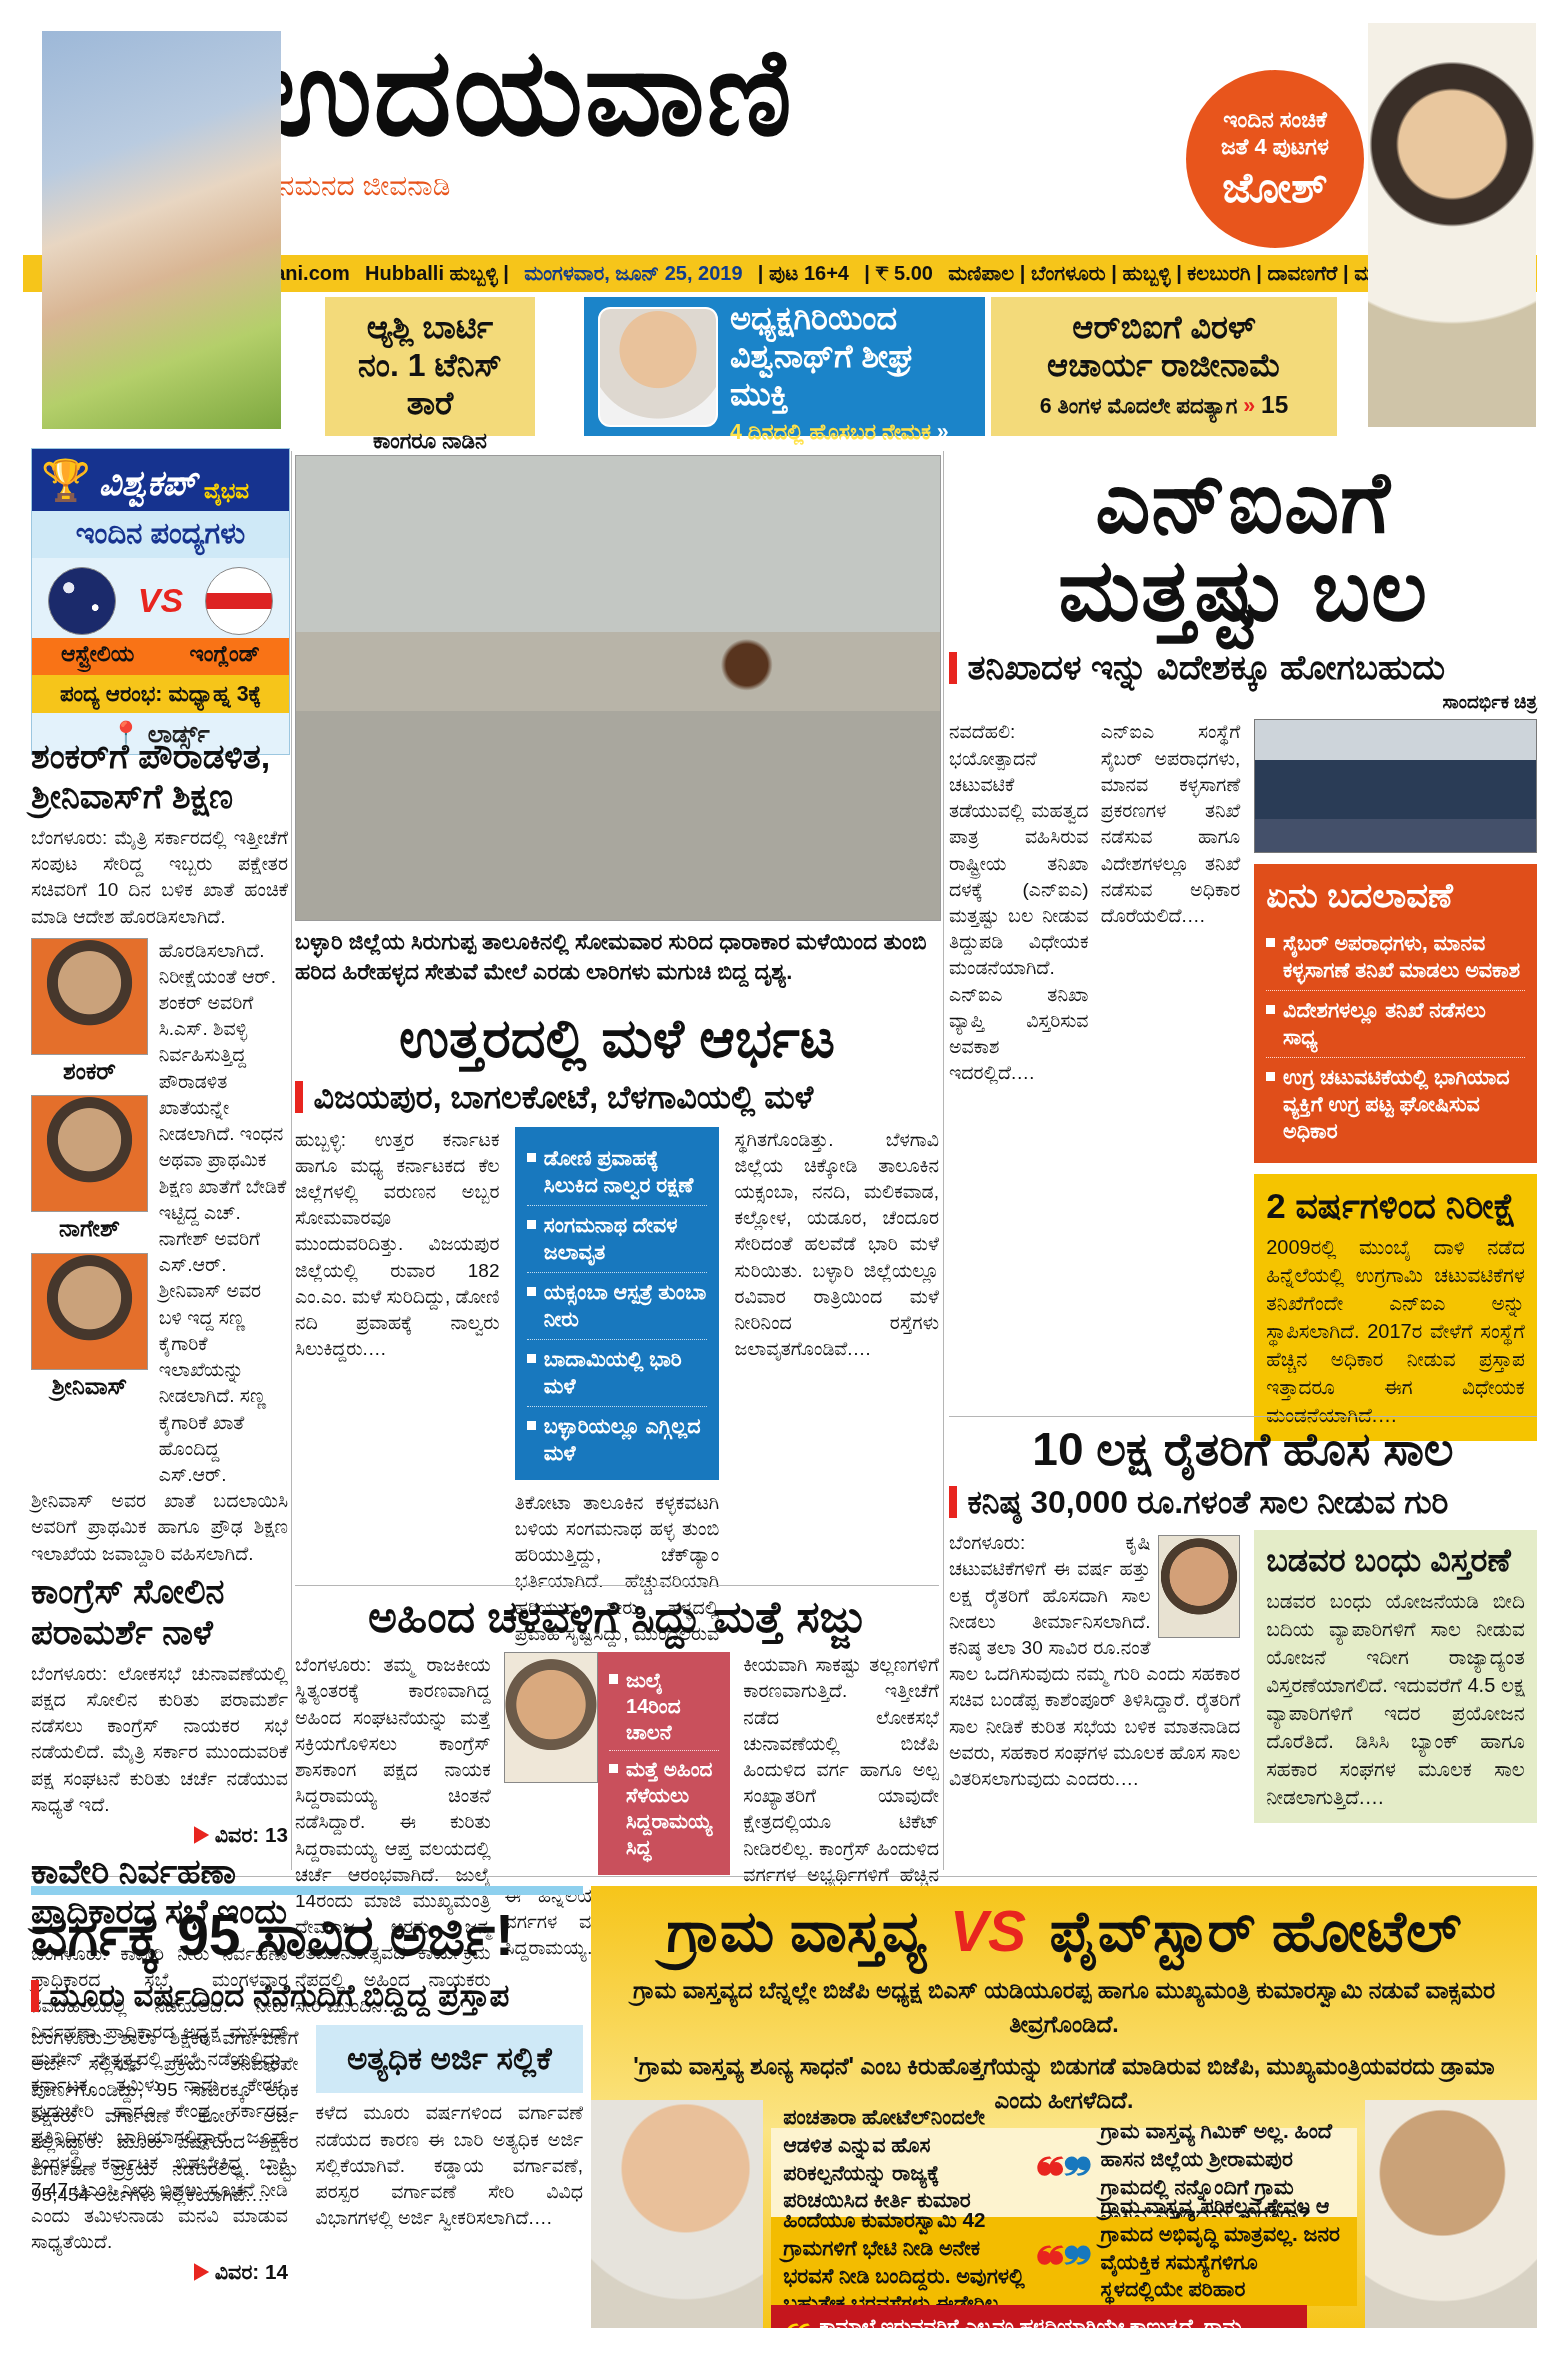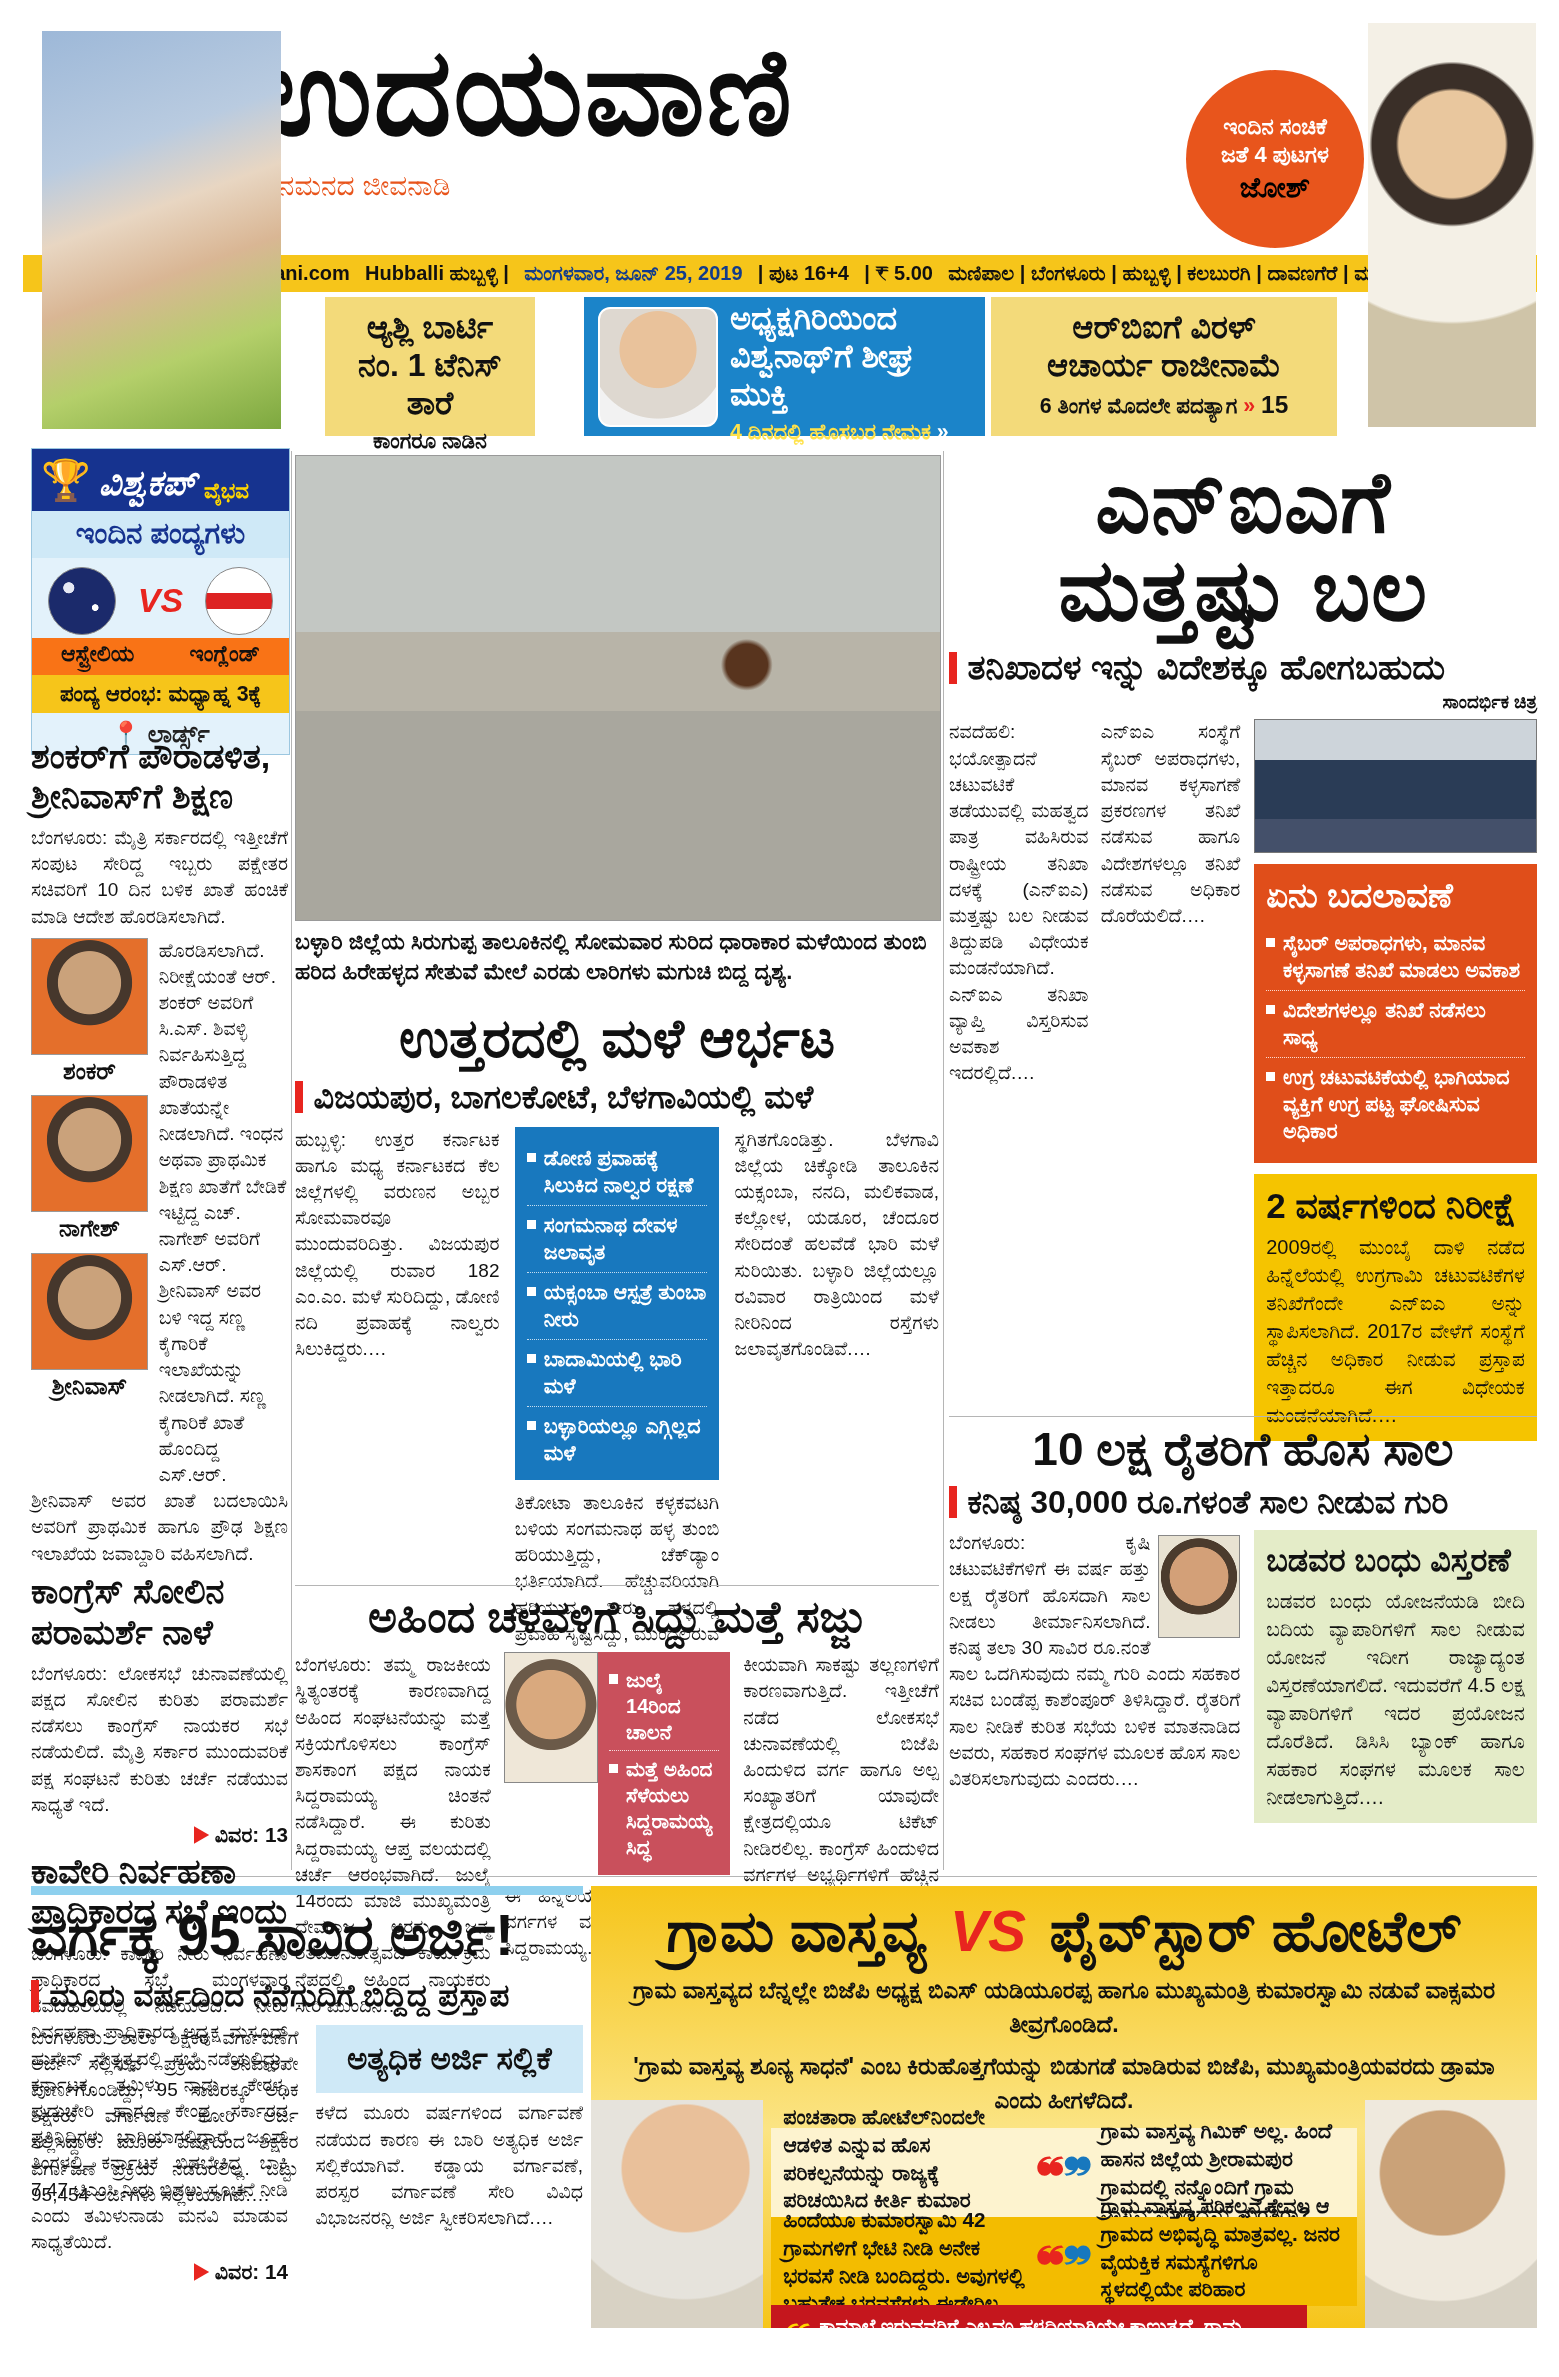--- a/index.html
+++ b/index.html
@@ -8,21 +8,21 @@
   .abs{position:absolute}
   .ph{background:#d8d2c4}
   .jc{text-align:justify}
   
   #masthead{left:260px;top:29px;width:712px;height:230px;text-align:left}
   #masthead .title{font-size:121px;font-weight:900;line-height:1.05;letter-spacing:1.5px;color:#0c0c0c}
   #masthead .tagline{font-size:28px;font-weight:400;color:#e8551c;margin-top:14px}
   #badge{left:1186px;top:70px;width:178px;height:178px;border-radius:50%;background:#e8551c;
          display:flex;flex-direction:column;justify-content:center;align-items:center;z-index:3}
   #badge .b1{color:#fff;font-size:22px;font-weight:700;line-height:1.25}
-  #badge .b3{color:#000000;font-size:28px;font-weight:900;margin-top:3.1px}
+  #badge .b3{color:#ffffff;font-size:42px;font-weight:900;margin-top:3.1px}
   #photo-tennis{left:42px;top:31px;width:239px;height:398px;z-index:2;
     background:linear-gradient(160deg,#9db8d8 0%,#b9cbe0 30%,#e8d6c2 45%,#d9b694 60%,#b4cf6a 78%,#7da83f 100%)}
   #photo-suitman{left:1368px;top:23px;width:168px;height:404px;z-index:2;
     background:radial-gradient(circle at 50% 30%,#e9c79e 0 18%,#3a2f28 19% 27%,#f4f0e6 28% 60%,#cfc4a8 61%)}
   
   #infobar{left:23px;top:255px;width:1514px;height:37px;background:#f6c51a;z-index:1;
            display:flex;align-items:center;justify-content:center;gap:15.3px;font-size:20px;font-weight:700}
   #infobar .date{color:#123c8c}
   
   .teaser{top:297px;height:139px;padding:10.7px 13.8px;box-sizing:border-box}
@@ -399,21 +399,21 @@
   <div class="bluebar"></div>
   <div class="h">ವರ್ಗಕ್ಕೆ 95 ಸಾವಿರ ಅರ್ಜಿ!</div>
   <div class="strap">
       <span class="redbar"></span>
     <span>ಮೂರು ವರ್ಷದಿಂದ ನೆನೆಗುದಿಗೆ ಬಿದ್ದಿದ್ದ ಪ್ರಸ್ತಾಪ</span>
     </div>
   <div class="cols">
     <div class="c body jc">ಬೆಂಗಳೂರು: ಶಾಲಾ ಶಿಕ್ಷಕರ ವರ್ಗಾವಣೆಗೆ ಅರ್ಜಿ ಸಲ್ಲಿಸುವ ಪ್ರಕ್ರಿಯೆ ಶನಿವಾರವೇ ಪೂರ್ಣಗೊಂಡಿದ್ದು, 95 ಸಾವಿರಕ್ಕೂ ಅಧಿಕ ಶಿಕ್ಷಕರು ವರ್ಗಾವಣೆ ಕೋರಿ ಅರ್ಜಿ ಸಲ್ಲಿಸಿದ್ದಾರೆ. ಮೂರು ವರ್ಷದಿಂದ ಶಿಕ್ಷಕರ ವರ್ಗಾವಣೆ ಪ್ರಕ್ರಿಯೆ ನಡೆದಿರಲಿಲ್ಲ. ಒಟ್ಟು 95,454 ಅರ್ಜಿಗಳು ಸಲ್ಲಿಕೆಯಾಗಿವೆ.…</div>
     <div class="c">
       <div class="cyanbox">ಅತ್ಯಧಿಕ ಅರ್ಜಿ ಸಲ್ಲಿಕೆ</div>
-      <div class="body jc">ಕಳೆದ ಮೂರು ವರ್ಷಗಳಿಂದ ವರ್ಗಾವಣೆ ನಡೆಯದ ಕಾರಣ ಈ ಬಾರಿ ಅತ್ಯಧಿಕ ಅರ್ಜಿ ಸಲ್ಲಿಕೆಯಾಗಿವೆ. ಕಡ್ಡಾಯ ವರ್ಗಾವಣೆ, ಪರಸ್ಪರ ವರ್ಗಾವಣೆ ಸೇರಿ ವಿವಿಧ ವಿಭಾಜನರನ್ಲಿ ಅರ್ಜಿ ಸ್ವೀಕರಿಸಲಾಗಿದೆ.…</div>
+      <div class="body jc">ಕಳೆದ ಮೂರು ವರ್ಷಗಳಿಂದ ವರ್ಗಾವಣೆ ನಡೆಯದ ಕಾರಣ ಈ ಬಾರಿ ಅತ್ಯಧಿಕ ಅರ್ಜಿ ಸಲ್ಲಿಕೆಯಾಗಿವೆ. ಕಡ್ಡಾಯ ವರ್ಗಾವಣೆ, ಪರಸ್ಪರ ವರ್ಗಾವಣೆ ಸೇರಿ ವಿವಿಧ ವಿಭಾಗಗಳಲ್ಲಿ ಅರ್ಜಿ ಸ್ವೀಕರಿಸಲಾಗಿದೆ.…</div>
     </div>
   </div>
 </div>
 
 <div class="abs" id="village">
   <div class="h">
     <span>ಗ್ರಾಮ ವಾಸ್ತವ್ಯ</span>
     <span class="vs">VS</span>
     <span>ಫೈವ್‌ಸ್ಟಾರ್ ಹೋಟೆಲ್</span>
   </div>

